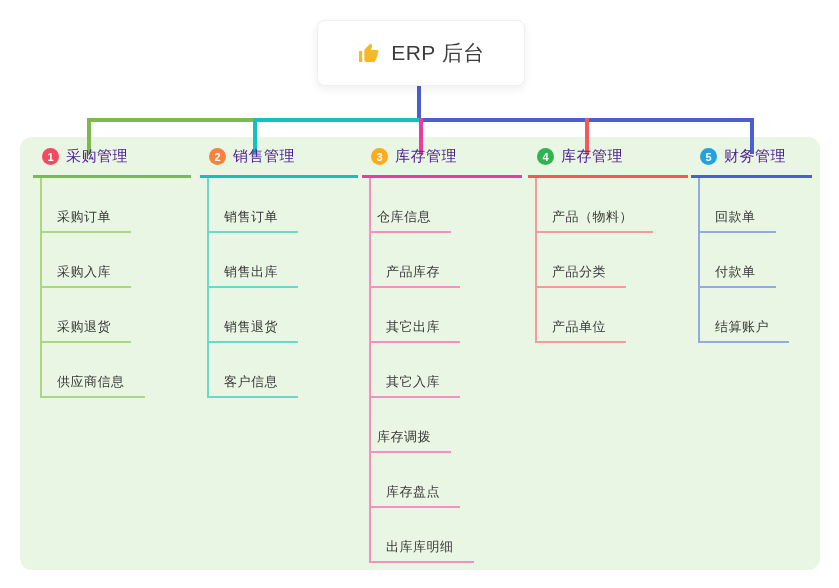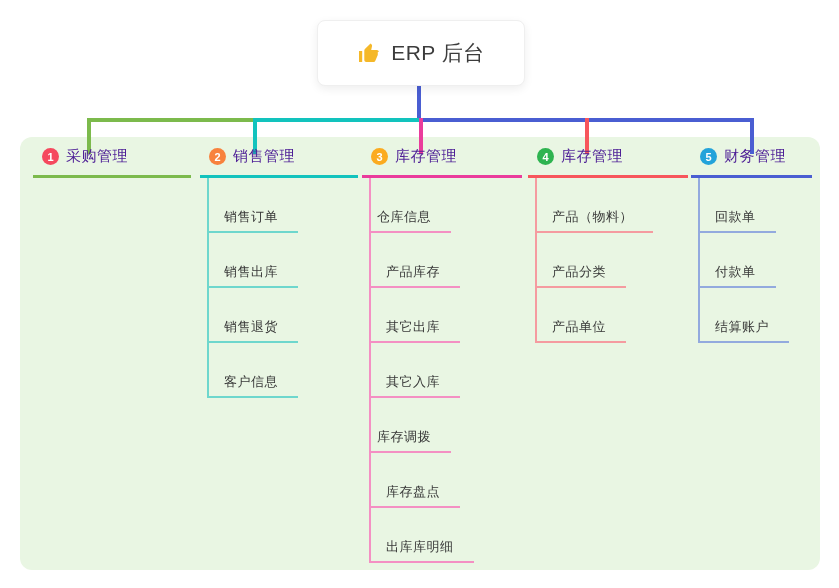--- a/index.html
+++ b/index.html
@@ -47,20 +47,35 @@
       <div class="conn" style="left: 253px; top: 118px; width: 4px; height: 36px; background: rgb(18, 195, 189);"></div>
       <div class="conn" style="left: 419px; top: 118px; width: 4px; height: 36px; background: rgb(234, 60, 156);"></div>
       <div class="conn" style="left: 585px; top: 118px; width: 4px; height: 36px; background: rgb(247, 86, 92);"></div>
       <div class="conn" style="left: 750px; top: 118px; width: 4px; height: 36px; background: rgb(74, 94, 210);"></div>
     </div>
   <div id="branches">
       <div class="branch-col" style="left: 33px; top: 147px; width: 158px;">
         <div class="branch-header" style="border-bottom: 3px solid rgb(124, 186, 76);">
           <span class="badge" style="background: rgb(245, 73, 94);">1</span>
           <span class="branch-label">采购管理</span>
+        </div>
+        <div class="children">
+          <div class="vline" style="height: 220px; background: rgb(171, 214, 131);"></div>
+          <div class="child-row">
+            <span class="child-item" style="border-bottom-color: rgb(171, 214, 131);">采购订单</span>
+          </div>
+          <div class="child-row">
+            <span class="child-item" style="border-bottom-color: rgb(171, 214, 131);">采购入库</span>
+          </div>
+          <div class="child-row">
+            <span class="child-item" style="border-bottom-color: rgb(171, 214, 131);">采购退货</span>
+          </div>
+          <div class="child-row">
+            <span class="child-item" style="border-bottom-color: rgb(171, 214, 131);">供应商信息</span>
+          </div>
         </div>
       </div>
       <div class="branch-col" style="left: 200px; top: 147px; width: 158px;">
         <div class="branch-header" style="border-bottom: 3px solid rgb(18, 195, 189);">
           <span class="badge" style="background: rgb(248, 130, 61);">2</span>
           <span class="branch-label">销售管理</span>
         </div>
         <div class="children">
           <div class="vline" style="height: 220px; background: rgb(110, 215, 205);"></div>
           <div class="child-row">

